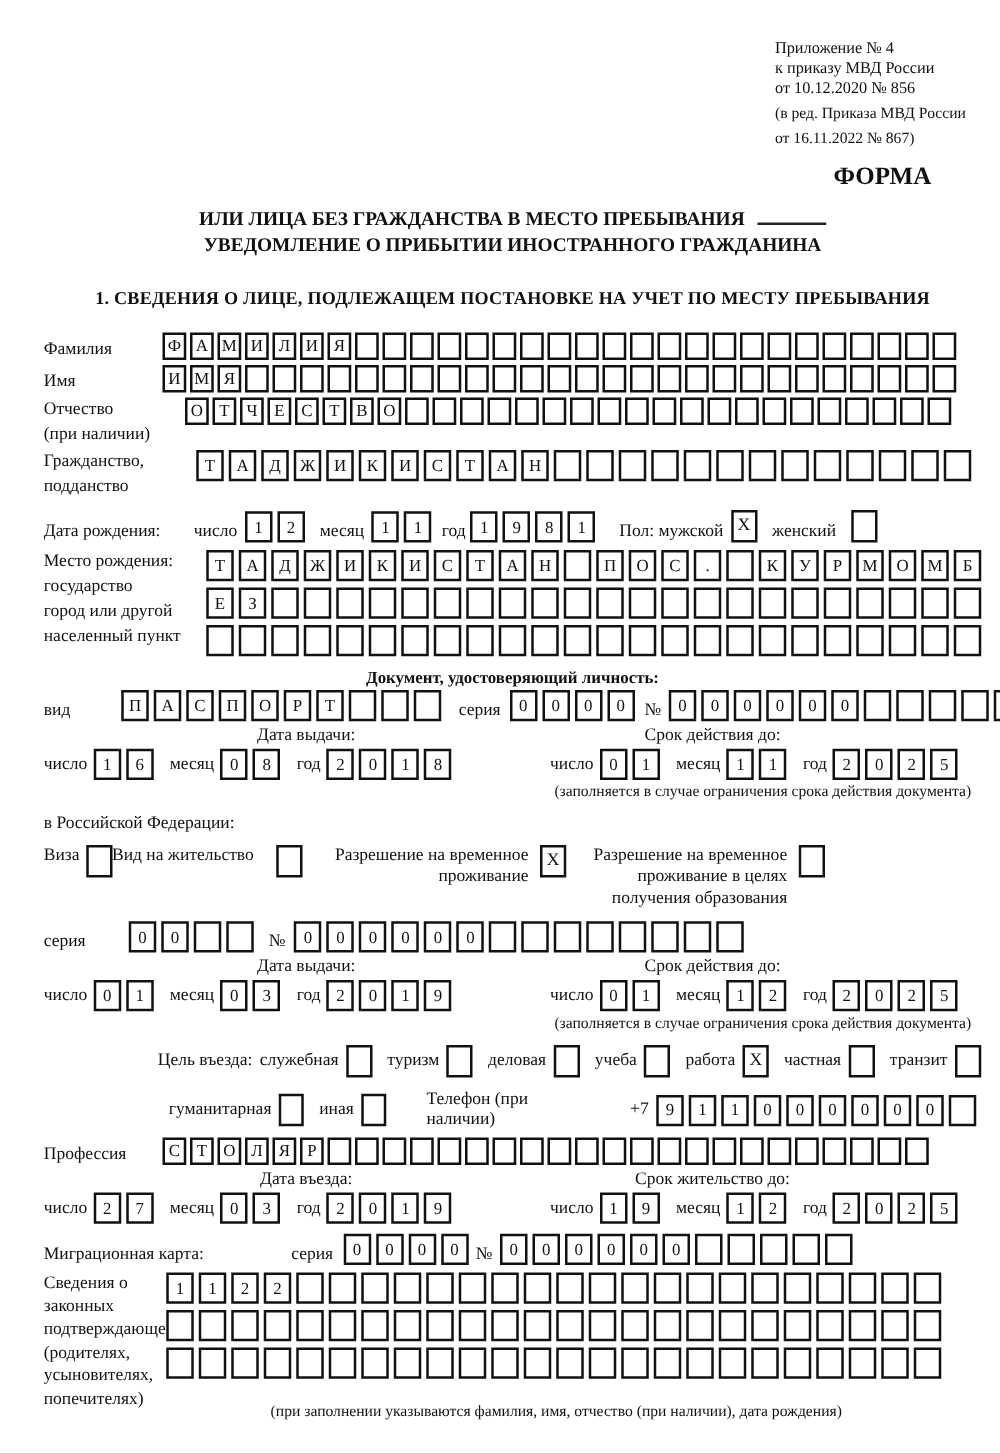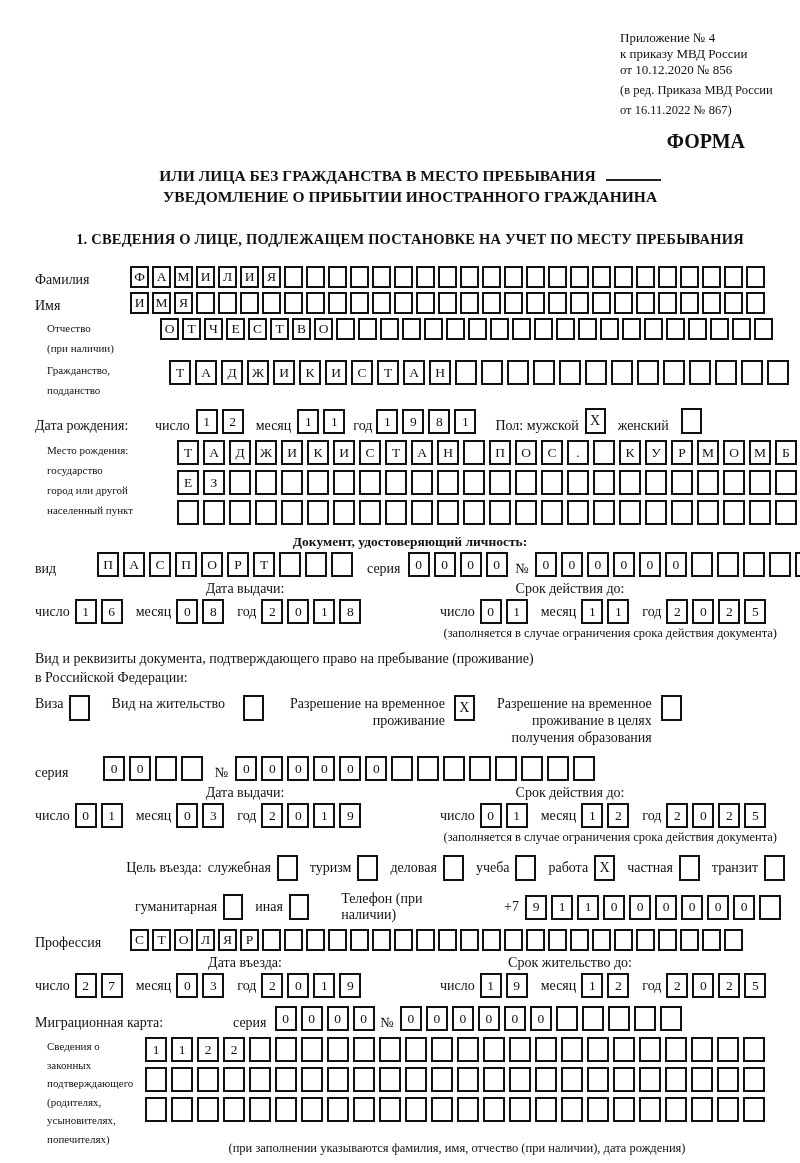--- a/index.html
+++ b/index.html
@@ -52,21 +52,21 @@
   .optrow { display: flex; align-items: flex-start; margin-top: 8px; }
   .opt { display: flex; align-items: flex-start; font-size: 14px; }
   .opt .olbl { text-align: right; line-height: 17px; }
   .opt .bxc { margin-left: 9px; }
   
   .purp { display: flex; align-items: center; justify-content: flex-end; margin-top: 10px; }
   .purp .plbl { font-size: 14px; margin-right: 6px; }
   .purp .bxc { margin-right: 12px; }
   
   .mlblock { display: flex; align-items: flex-start; }
-  .mlbl { font-size: 11px; line-height: 20px; flex: 0 0 auto; margin-left: 12px; }
+  .mlbl { font-size: 14px; line-height: 20px; flex: 0 0 auto; }
   .rows  { display: flex; flex-direction: column; }
   .rows .boxes { margin-bottom: 5px; }
   .footnote { font-size: 12.5px; }
 </style>
 </head>
 <body>
 
 <div class="page">
 
   <div class="hdr">
@@ -418,29 +418,28 @@
           <span class="bx">2</span>
           <span class="bx">0</span>
           <span class="bx">2</span>
           <span class="bx">5</span>
         </span>
     </div>
   </div>
   <div class="note">(заполняется в случае ограничения срока действия документа)</div>
 
   <div class="intro">
-    <div>Вид и реквизиты документа, подтверждающего право на пребывание (проживание)</div>
     <div>в Российской Федерации:</div>
   </div>
   <div class="optrow">
     <div class="opt">
       <span class="olbl">Виза</span>
       <span class="bxc" style="margin-left:5px"></span>
     </div>
-    <div class="opt" style="margin-left:22px">
+    <div class="opt" style="">
       <span class="olbl">Вид на жительство</span>
       <span class="bxc" style="margin-left:18px"></span>
     </div>
     <div class="opt" style="margin-left:26px">
       <span class="olbl">
         <span>Разрешение на временное</span><br>
         <span>проживание</span>
       </span>
       <span class="bxc">X</span>
     </div>

